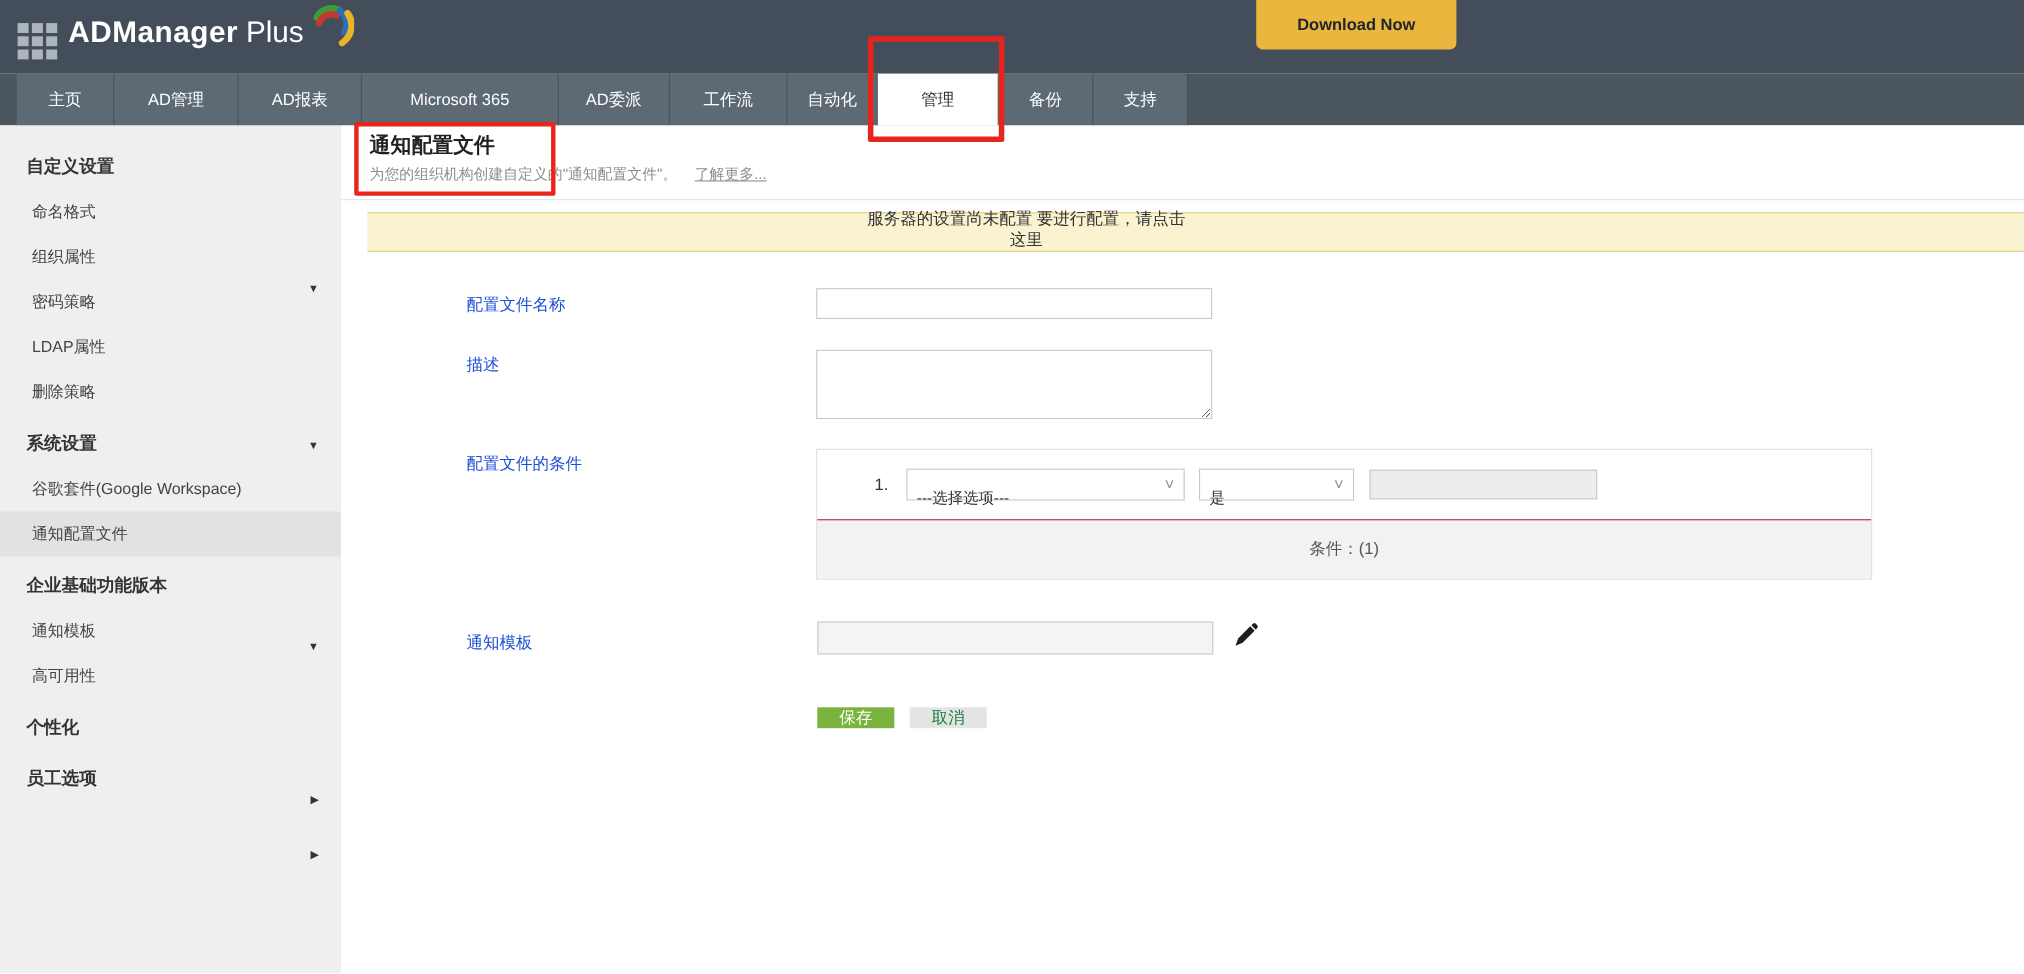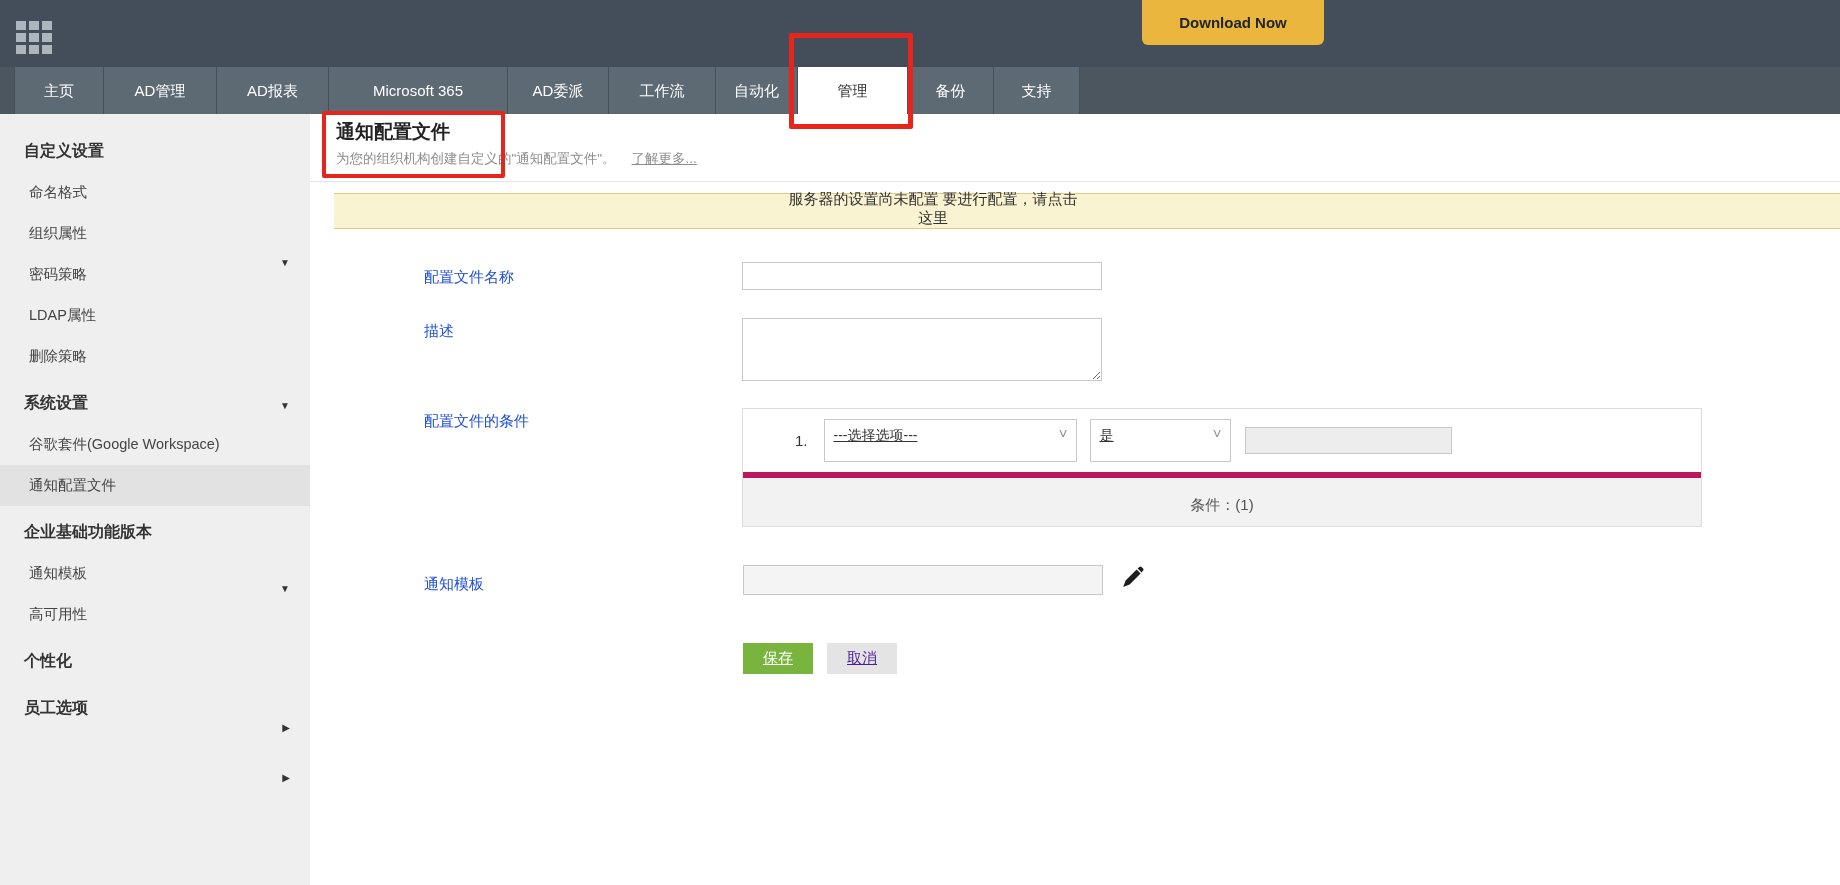--- a/index.html
+++ b/index.html
@@ -58,55 +58,65 @@
   .flabel { position:absolute; left:114px; font-size:15px; color:#1d4ed8; }
   .tinput { position:absolute; left:432px; width:360px; height:28px; border:1px solid #c8c8c8;
             background:#fff; font-family:inherit; font-size:14px; padding:0 6px; }
   textarea.tarea { position:absolute; left:432px; top:204px; width:360px; height:63px;
             border:1px solid #c8c8c8; font-family:inherit; font-size:14px; padding:4px 6px;
             resize:both; }
 
   .cond-box { position:absolute; left:432px; top:294px; width:960px; border:1px solid #ddd; }
   .cond-row1 { height:63px; background:#fff; display:flex; align-items:center; padding-left:52px; }
   .cond-num { font-size:15px; color:#333; margin-right:16px; }
-  .fake-select { position:relative; height:43px; border:1px solid #c8c8c8; background:#fff;
-                 font-size:14px; color:#333; line-height:27px; padding:2px 26px 0 9px; cursor:pointer;text-decoration:underline; }
+  .fake-select { position:relative; height:29px; border:1px solid #c8c8c8; background:#fff;
+                 font-size:14px; color:#333; line-height:27px; padding:12px 26px 0 9px; cursor:pointer; }
   .fake-select .sel-chev { position:absolute; right:8px; top:0; color:#909090; font-size:15px; }
   .sel-attr { width:253px; margin-right:13px; }
   .sel-op   { width:141px; margin-right:14px; }
   .cond-val { width:207px; height:27px; border:1px solid #c8c8c8; background:#ededed;
               font-family:inherit; font-size:14px; padding:0 6px; }
-  .cond-row2 { height:54px; background:#f2f2f2; border-top:6px solid #be185d; text-align:center;
+  .cond-row2 { height:54px; background:#f2f2f2; border-top:1px solid #be185d; text-align:center;
                line-height:54px; font-size:15px; color:#555; }
 
   .tpl-input { position:absolute; left:433px; top:451px; width:360px; height:30px;
                border:1px solid #c8c8c8; background:#f4f4f4; font-family:inherit; font-size:14px; padding:0 6px; }
   .pencil { position:absolute; left:810px; top:452px; width:24px; height:24px; cursor:pointer; }
 
-  .btn { position:absolute; top:529px; height:31px; width:70px; border:none; font-family:inherit;
-         font-size:15px; cursor:pointer;text-decoration:underline; }
+  .btn { position:absolute; top:529px; height:19px; width:70px; border:none; font-family:inherit;
+         font-size:15px; cursor:pointer; }
   .btn-save   { left:433px; background:#79b53e; color:#fff; }
-  .btn-cancel { left:517px; background:#e4e4e4; color:#4c1d95; }
+  .btn-cancel { left:517px; background:#e4e4e4; color:#15803d; }
 </style>
 </head>
 <body>
 
 <div class="stage">
 
   <div class="header">
     <div class="grid-icon">
       <span></span>
         <span></span>
         <span></span>
         <span></span>
         <span></span>
         <span></span>
         <span></span>
         <span></span>
         <span></span>
+    </div>
+    <div class="logo">
+      <span class="t1">ADManager</span>
+      <span class="t2">Plus</span>
+      <svg width="44" height="42" viewBox="0 0 44 42">
+        <path d="M10 14 A 15 15 0 0 1 30 7" stroke="#3f9c35" stroke-width="6" fill="none" stroke-linecap="round"></path>
+        <path d="M12 19 A 12 12 0 0 1 28 12" stroke="#c4392f" stroke-width="6" fill="none" stroke-linecap="round"></path>
+        <path d="M31 8 A 14 14 0 0 1 35 27" stroke="#2d6fb5" stroke-width="6" fill="none" stroke-linecap="round"></path>
+        <path d="M38 10 A 19 19 0 0 1 33 37" stroke="#e9b32a" stroke-width="6" fill="none" stroke-linecap="round"></path>
+      </svg>
     </div>
     <button class="dl-btn">Download Now</button>
   </div>
 
   <div class="nav">
     <div class="nav-tab" style="width:90px">主页</div>
     <div class="nav-tab" style="width:113px">AD管理</div>
     <div class="nav-tab" style="width:112px">AD报表</div>
     <div class="nav-tab" style="width:179px">Microsoft 365</div>
     <div class="nav-tab" style="width:101px">AD委派</div>

